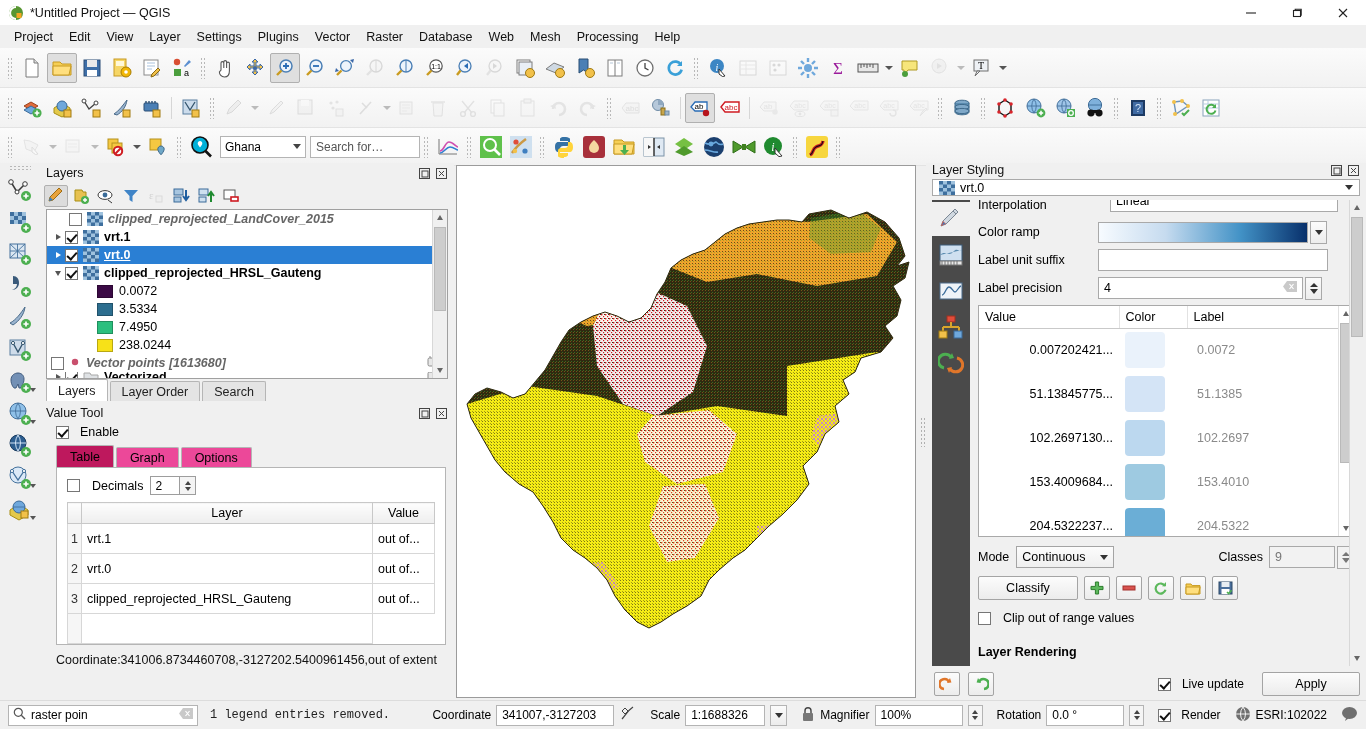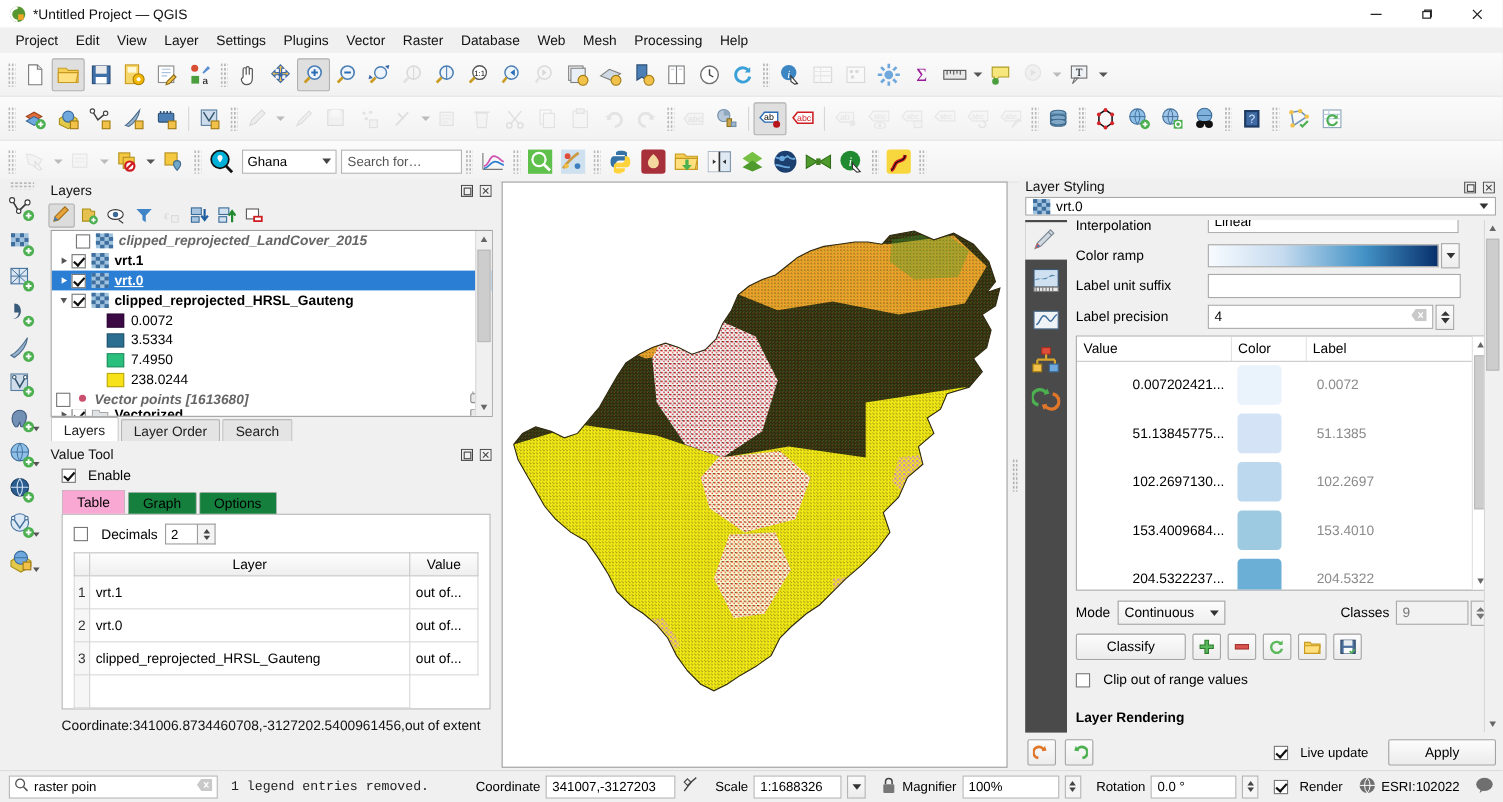--- a/index.html
+++ b/index.html
@@ -198,24 +198,24 @@
   }
   .panel-tabs .ptab.active { background:#fff; height:22px; font-weight:normal; }
 
   
   #value-tool { flex:1; display:flex; flex-direction:column; }
   #vt-body { flex:1; padding: 0 6px 0 8px; }
   .vt-enable { display:flex; align-items:center; gap:6px; padding: 2px 0 6px 8px; font-size:12.5px; }
   .tabstrip { display:flex; align-items:flex-end; height:22px; padding-left:8px; }
   .tabstrip .tb {
     padding: 0 13px; height:20px; display:flex; align-items:center;
-    border:1px solid #b5b5b5; border-bottom:none; background:#15803d;
+    border:1px solid #b5b5b5; border-bottom:none; background:#ec4899;
     font-size:12.5px; margin-right:2px; border-radius:2px 2px 0 0;
   }
-  .tabstrip .tb.active { background:#f9a8d4; height:22px; }
+  .tabstrip .tb.active { background:#be185d; height:22px; }
   #tabpane {
     border:1px solid #b5b5b5; background:#fff; margin: 0 2px 0 8px;
     height: 178px; padding: 8px 10px;
   }
   .dec-row { display:flex; align-items:center; gap:7px; font-size:12.5px; margin-bottom:7px; }
   .spin {
     width: 30px; height:19px; border:1px solid #9d9d9d; background:#fff;
     display:flex; align-items:center; padding-left:4px; font-size:12px;
   }
   .spin-arrows {
@@ -1575,21 +1575,21 @@
               <path d="M6 18a7 7 0 1 1 7-11" fill="none" stroke="#4caf50" stroke-width="3"></path>
               <path d="M14 3l2 5-5 1z" fill="#4caf50"></path>
               <path d="M19 8a7 7 0 1 1-7 11" fill="none" stroke="#e0762a" stroke-width="3"></path>
               <path d="M11 23l-2-5 5-1z" fill="#e0762a"></path>
             </svg>
         </div>
       </div>
 
       <div id="ls-content">
 
-        <div class="frow" style="height:12px;overflow:hidden;align-items:flex-end;">
+        <div class="frow" style="height:12px;overflow:hidden;align-items:flex-end;gap:12px;">
           <span class="flabel">Interpolation</span>
           <span class="ctrl-box" style="width:228px;height:22px">Linear</span>
         </div>
         <div class="frow" style="margin-top:6px">
           <span class="flabel">Color ramp</span>
           <span id="ramp" style="background:linear-gradient(90deg,#f7fbff,#c6dbef 32%,#4292c6 68%,#08306b);"></span>
           <span class="mini-caret">
               <i></i>
             </span>
         </div>

